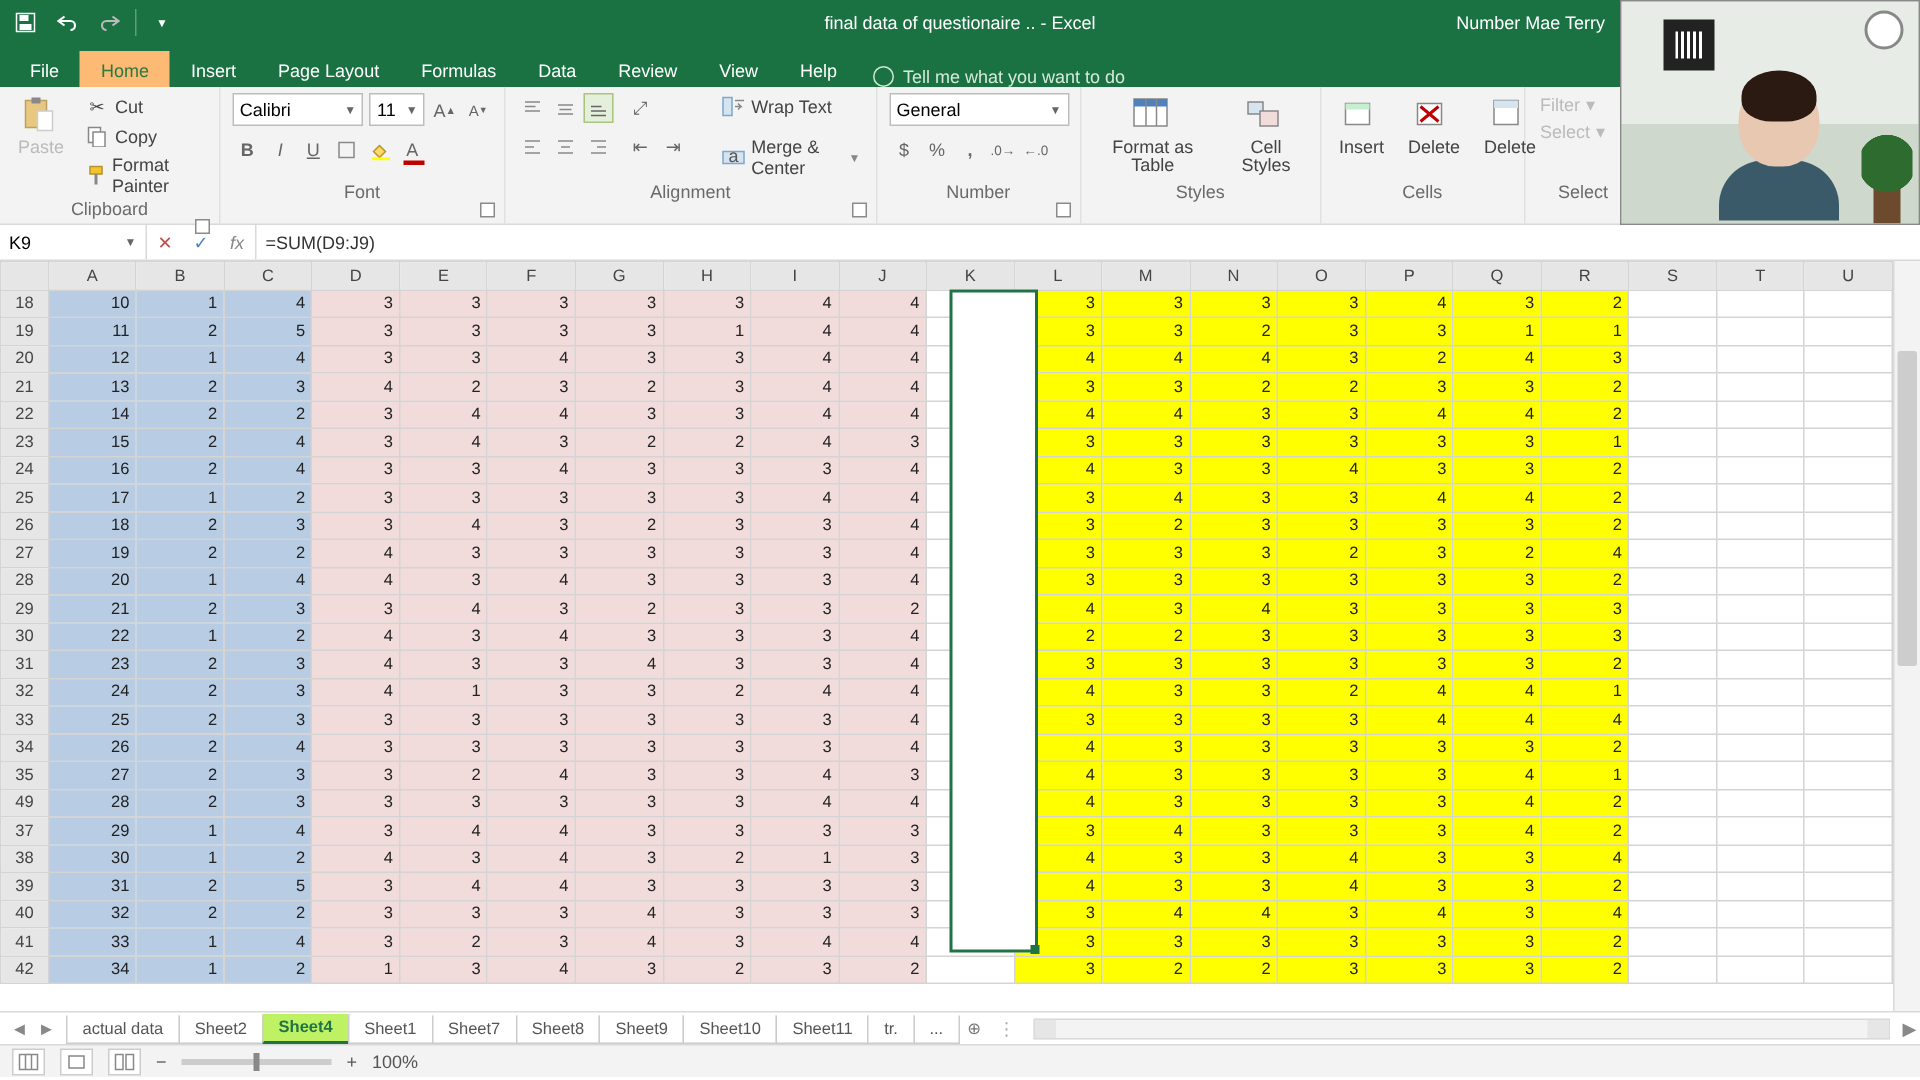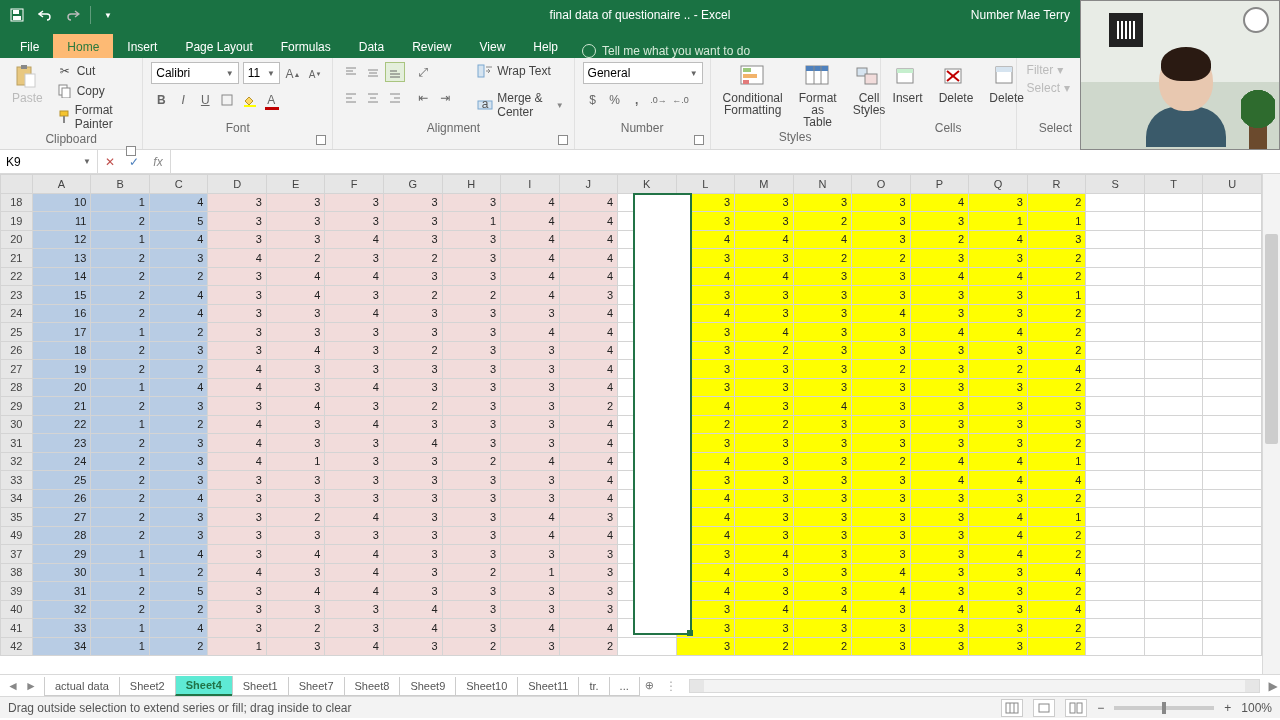--- a/index.html
+++ b/index.html
@@ -71,21 +71,21 @@
 .activecell{position:absolute;border:2px solid #217346;background:#fff;pointer-events:none}
 .activecell .hdl{position:absolute;right:-3px;bottom:-3px;width:6px;height:6px;background:#217346}
 .vscroll{width:18px;background:#f3f3f3;border-left:1px solid #d9d9d9;position:relative}
 .vscroll .thumb{position:absolute;left:2px;right:2px;top:60px;height:210px;background:#cdcdcd;border-radius:2px}
 
 .sheetbar{height:22px;border-top:1px solid #d9d9d9;display:flex;align-items:center;background:#fff}
 .navtabs{display:flex;align-items:center;gap:4px;padding:0 6px;color:#888}
 .navtabs span{width:14px;text-align:center}
 .stabs{display:flex;align-items:flex-end;height:100%}
 .stab{padding:3px 10px;border:1px solid #ccc;border-top:none;background:#fff;color:#555;font-size:11px;margin-right:-1px;cursor:pointer}
-.stab.active{background:#5eead4;color:#217346;font-weight:bold;border-bottom:2px solid #217346}
+.stab.active{background:#bef264;color:#217346;font-weight:bold;border-bottom:2px solid #217346}
 .stab.plus{border:none;background:none;color:#777;padding:3px 6px}
 .hscroll{flex:1;height:14px;border:1px solid #d9d9d9;margin:0 6px;background:#f3f3f3;position:relative}
 .hscroll::before,.hscroll::after{content:"";position:absolute;top:0;bottom:0;width:14px;background:#e6e6e6}
 .hscroll::before{left:0}
 .hscroll::after{right:0}
 
 .status{height:22px;border-top:1px solid #d9d9d9;background:#f3f3f3;display:flex;align-items:center;justify-content:space-between;padding:0 8px;color:#555;font-size:11px}
 .status .right{display:flex;align-items:center;gap:10px}
 .viewbtn{width:22px;height:18px;border:1px solid #ccc;display:flex;align-items:center;justify-content:center;background:#fff}
 .zoomslider{width:100px;height:4px;background:#ccc;position:relative}
@@ -330,31 +330,20 @@
     </div>
     <div class="label"><span>Number</span><span class="dlg"></span></div>
   </div>
 
   <div class="group" style="width:170px">
     <div class="body">
       <div class="bigbtn">
           <span class="ic">
             <svg width="26" height="24">
               <rect x="2" y="2" width="22" height="18" fill="#fff" stroke="#888"></rect>
-              <rect x="4" y="4" width="8" height="4" fill="#9cc97c"></rect>
-              <rect x="4" y="10" width="14" height="4" fill="#f2b36b"></rect>
-              <rect x="4" y="16" width="6" height="4" fill="#e27a7a"></rect>
-            </svg>
-          </span>
-          <span>Conditional Formatting</span>
-        </div>
-      <div class="bigbtn">
-          <span class="ic">
-            <svg width="26" height="24">
-              <rect x="2" y="2" width="22" height="18" fill="#fff" stroke="#888"></rect>
               <rect x="2" y="2" width="22" height="5" fill="#4f81bd"></rect>
               <line x1="10" y1="2" x2="10" y2="20" stroke="#888"></line>
               <line x1="17" y1="2" x2="17" y2="20" stroke="#888"></line>
             </svg>
           </span>
           <span>Format as Table</span>
         </div>
       <div class="bigbtn">
           <span class="ic">
             <svg width="26" height="24">
@@ -417,20 +406,23 @@
 <div class="fbar">
   <div class="namebox">
       <span>K9</span>
       <span class="dd">▼</span>
     </div>
   <div class="fx-btns">
     <span class="c">✕</span>
     <span class="ok">✓</span>
     <span><i>fx</i></span>
   </div>
+  <div class="formula">
+      <span>=SUM(D9:J9)</span>
+    </div>
 </div>
 
 <div class="gridwrap">
   <div class="grid">
     <table id="tbl">
         <tbody>
           <tr>
             <th class="rowh"></th>
             <th class="colh" style="width:60px">A</th>
             <th class="colh" style="width:60px">B</th>
@@ -1133,21 +1125,20 @@
       <div class="stab">tr.</div>
       <div class="stab">...</div>
     </div>
   <span class="stab plus">⊕</span>
   <span style="color:#aaa;padding:0 6px">⋮</span>
   <div class="hscroll"></div>
   <span style="width:14px;text-align:center;color:#888">▶</span>
 </div>
 
 <div class="status">
-  <span>Drag outside selection to extend series or fill; drag inside to clear</span>
   <div class="right">
     <span class="viewbtn">
         <svg width="14" height="12">
           <rect x="1" y="1" width="12" height="10" fill="none" stroke="#888"></rect>
           <line x1="5" y1="1" x2="5" y2="11" stroke="#888"></line>
           <line x1="9" y1="1" x2="9" y2="11" stroke="#888"></line>
         </svg>
       </span>
     <span class="viewbtn">
         <svg width="14" height="12">

